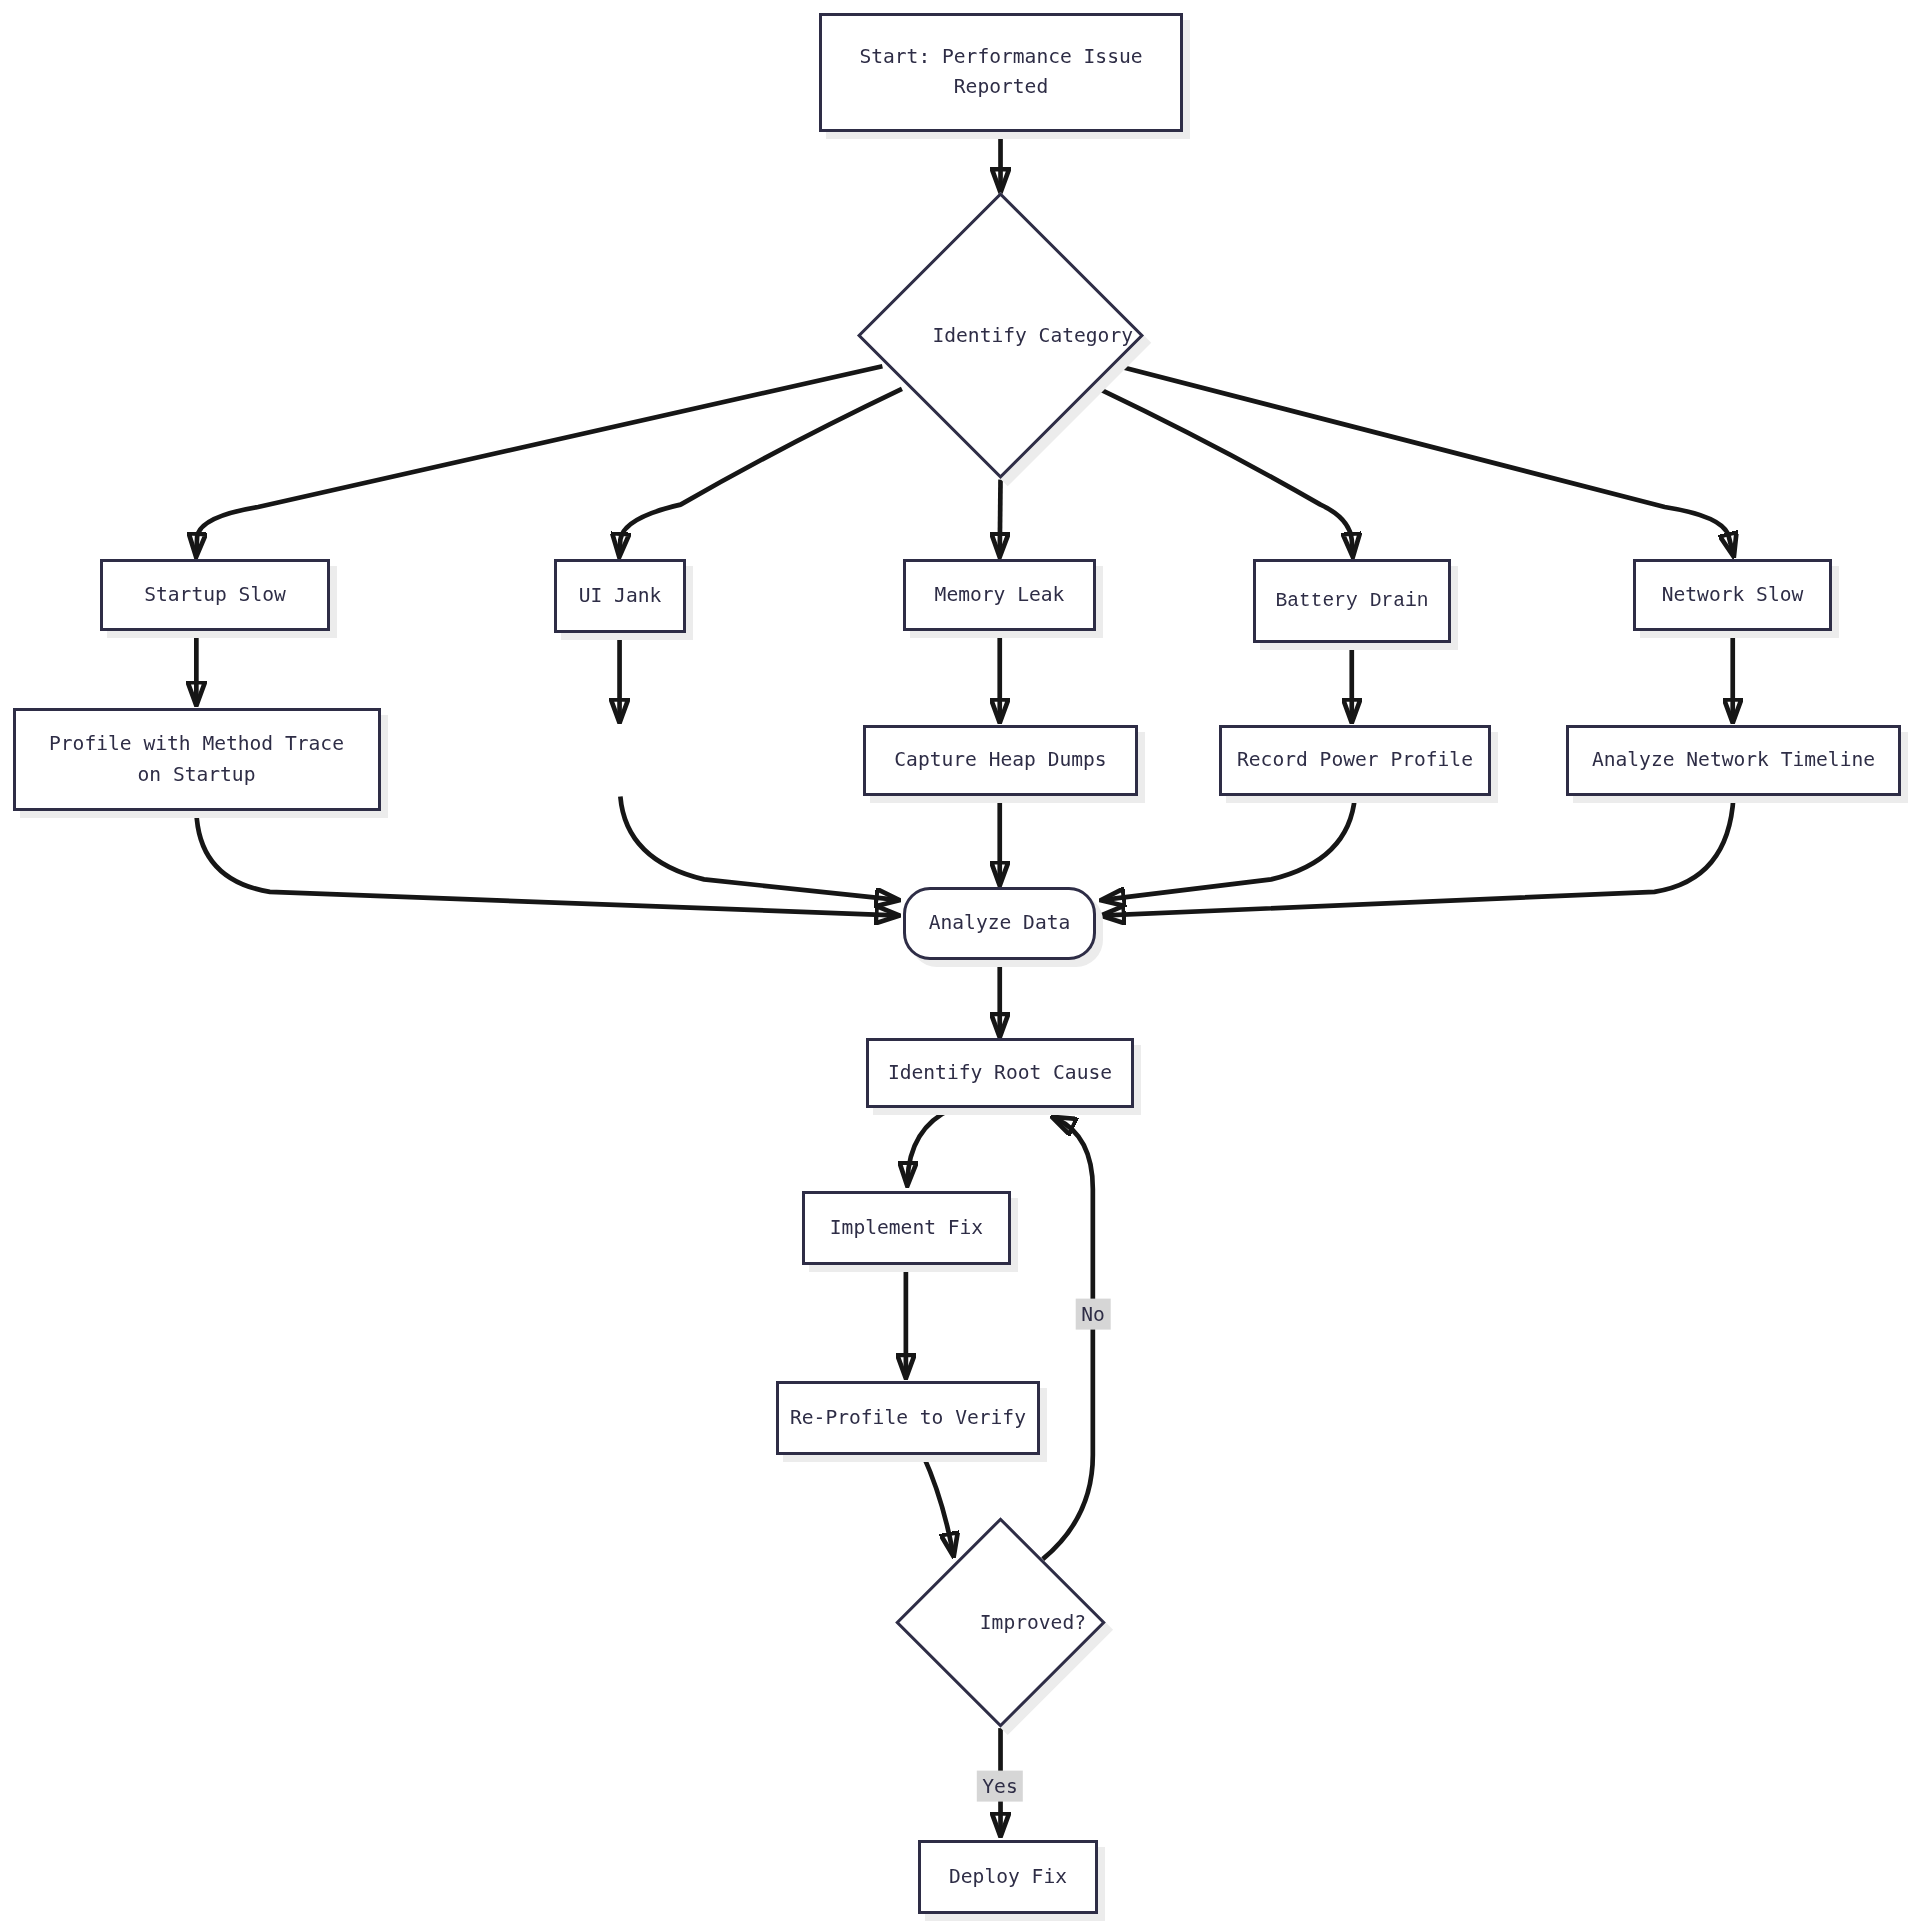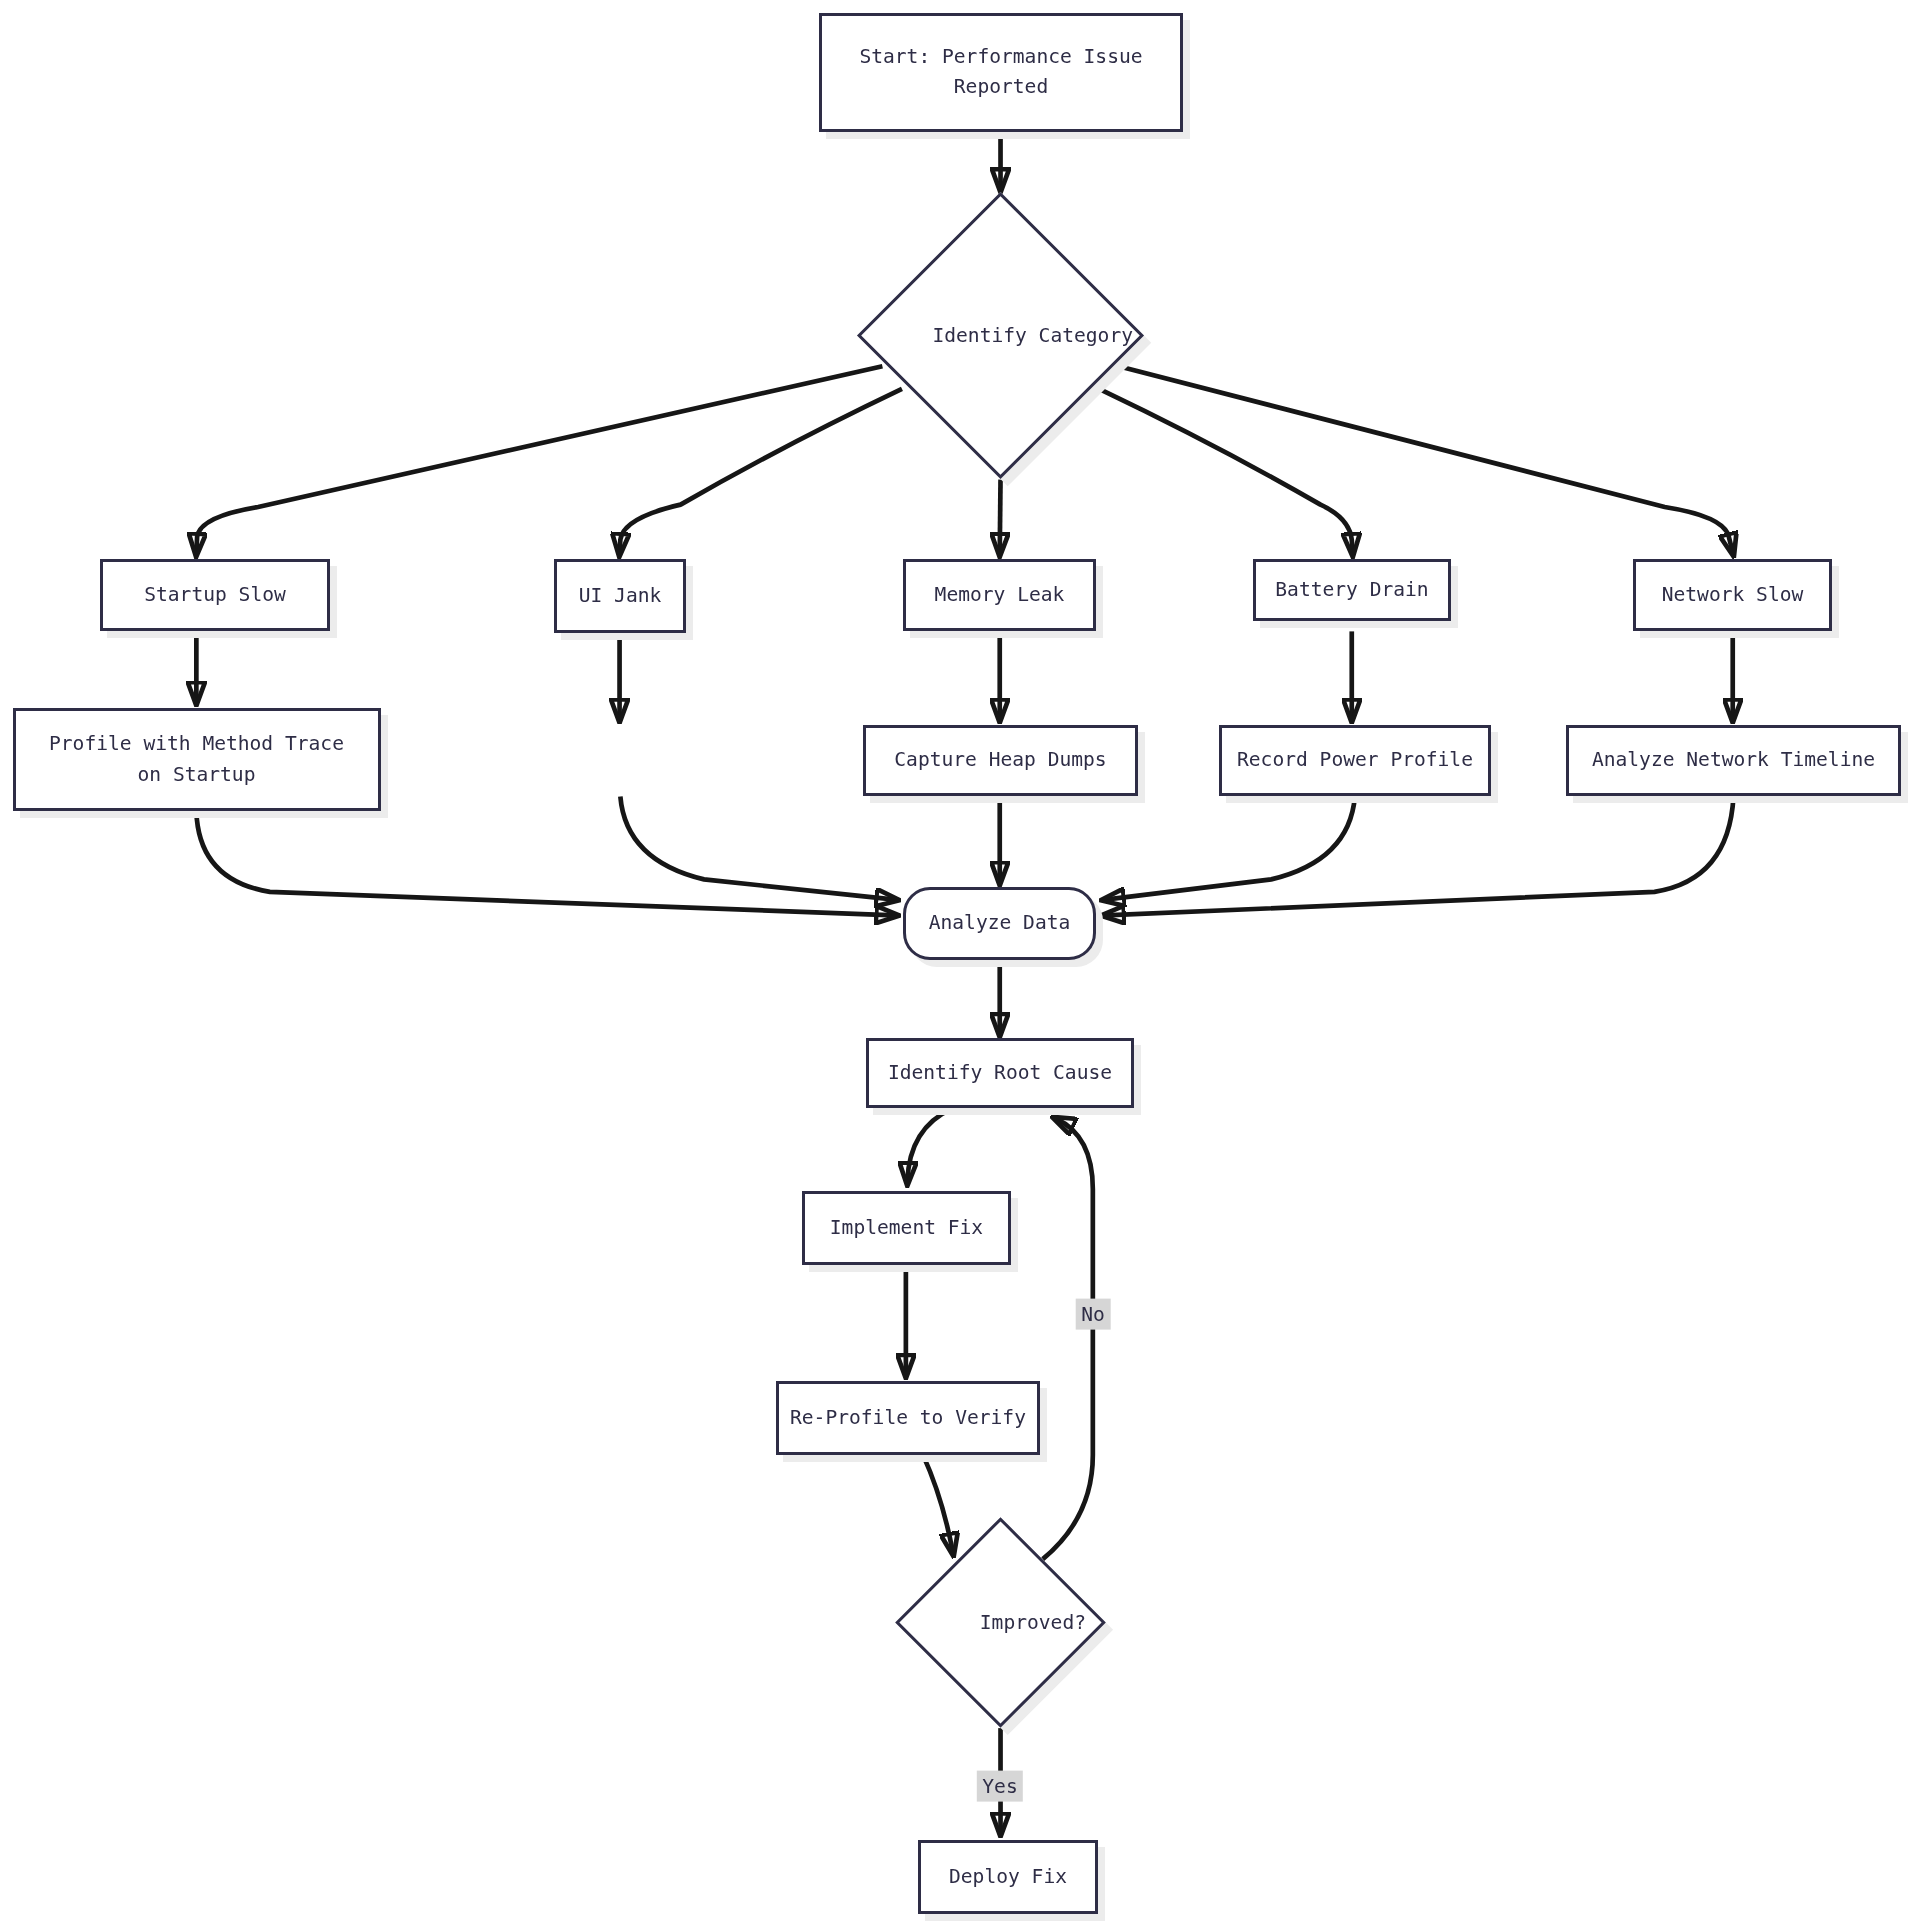--- a/index.html
+++ b/index.html
@@ -105,21 +105,21 @@
   </div>
 
   <div class="node" style="left:554px;top:559px;width:132px;height:74px;">
     <span>UI Jank</span>
   </div>
 
   <div class="node" style="left:903px;top:559px;width:193px;height:72px;text-align:right;">
     <span>Memory Leak</span>
   </div>
 
-  <div class="node" style="left:1253px;top:559px;width:198px;height:62px;">
+  <div class="node" style="left:1253px;top:559px;width:198px;height:84px;font-family:Liberation Mono, monospace;">
     <span>Battery Drain</span>
   </div>
 
   <div class="node" style="left:1633px;top:559px;width:199px;height:72px;">
     <span>Network Slow</span>
   </div>
 
   <div class="node" style="left:12.5px;top:708px;width:368px;height:103px;">
     <span>Profile with Method Trace
 on Startup</span>

